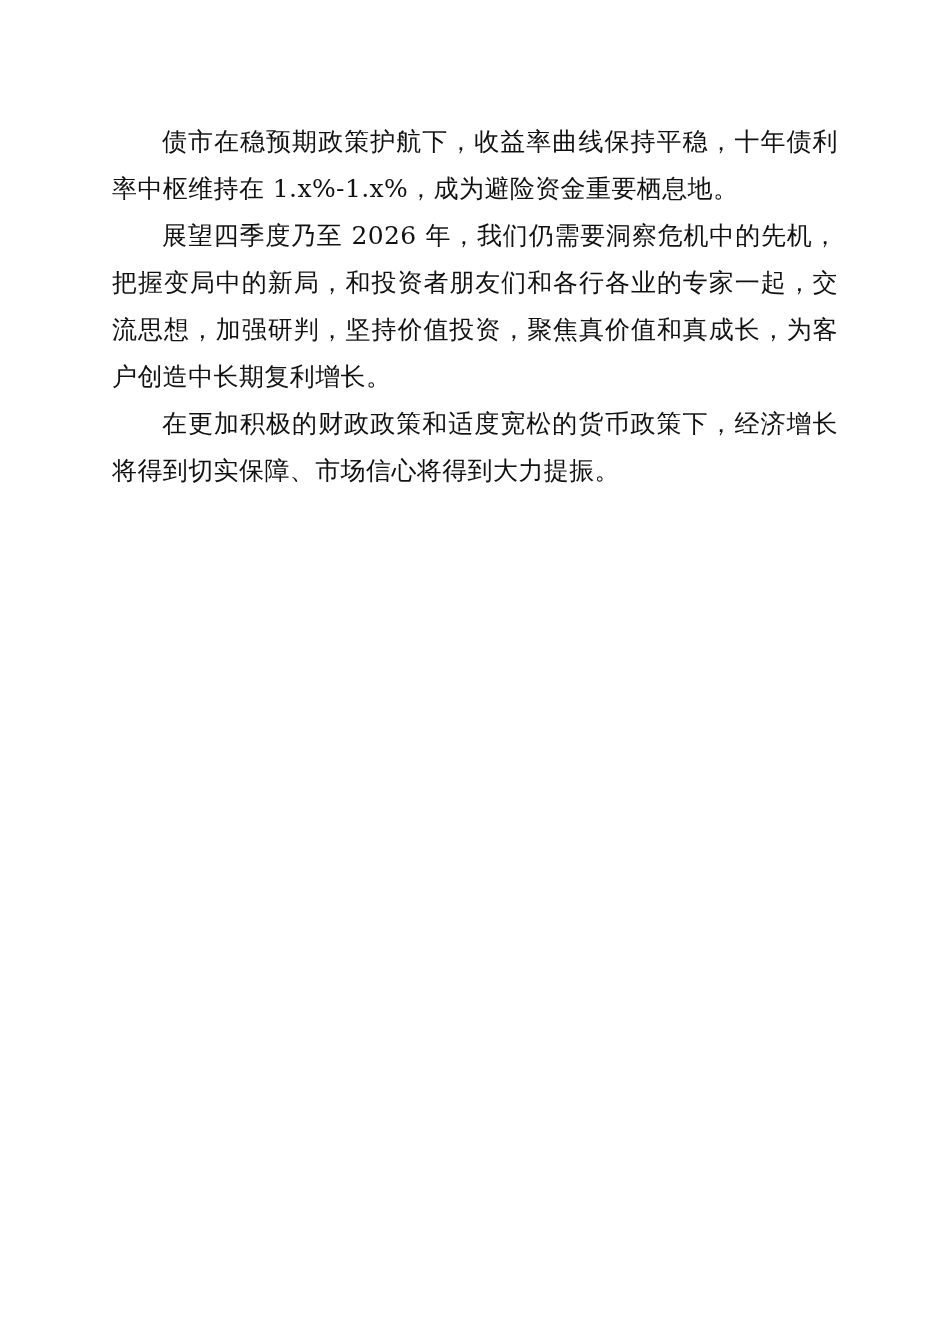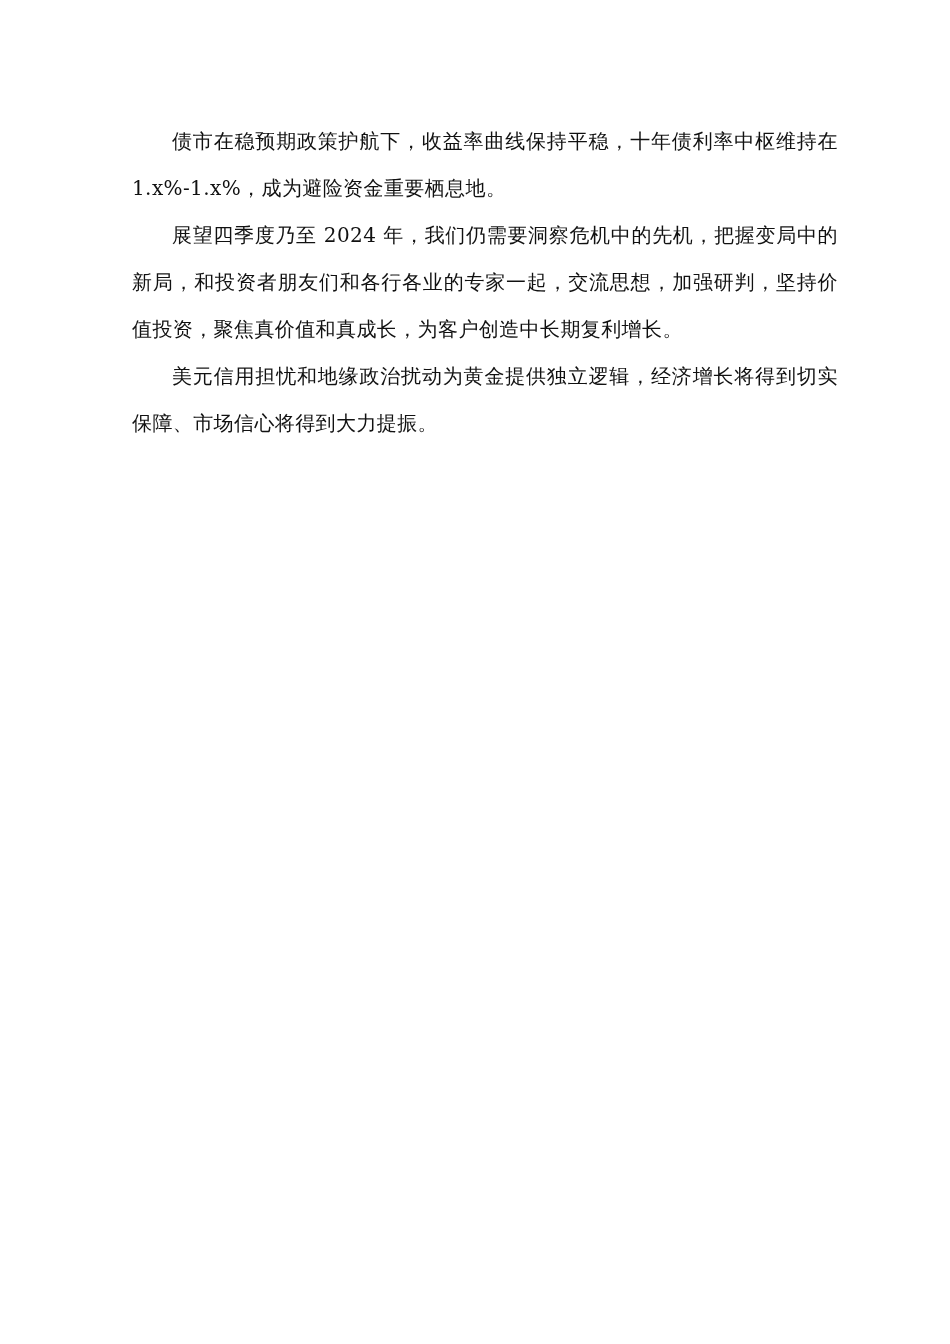--- a/index.html
+++ b/index.html
@@ -17,39 +17,38 @@
   }
   .page {
     box-sizing: border-box;
     width: 950px;
     height: 1344px;
     padding: 118px 112px 60px 112px;
     background: #ffffff;
     position: relative;
   }
   .doc-body {
-    font-size: 20px;
+    font-size: 25px;
     line-height: 47px;
     text-align: justify;
     text-justify: inter-ideograph;
     letter-spacing: 0.4px;
     color: #111111;
-    margin-left: 20px;
   }
   .para {
     margin: 0 0 0 0;
     text-indent: 2em;
     text-align: justify;
   }
   .para.no-indent {
     text-indent: 0;
   }
 </style>
 </head>
 <body>
 
 <div class="page">
   <div class="doc-body">
     <p class="para">债市在稳预期政策护航下，收益率曲线保持平稳，十年债利率中枢维持在 1.x%-1.x%，成为避险资金重要栖息地。</p>
-    <p class="para">展望四季度乃至 2024 年，我们仍需要洞察危机中的先机，把握变局中的新局，和投资者朋友们和各行各业的专家一起，交流思想，加强研判，坚持价值投资，聚焦真价值和真成长，为客户创造中长期复利增长。</p>
-    <p class="para">美元信用担忧和地缘政治扰动为黄金提供独立逻辑，经济增长将得到切实保障、市场信心将得到大力提振。</p>
+    <p class="para">展望四季度乃至 2026 年，我们仍需要洞察危机中的先机，把握变局中的新局，和投资者朋友们和各行各业的专家一起，交流思想，加强研判，坚持价值投资，聚焦真价值和真成长，为客户创造中长期复利增长。</p>
+    <p class="para">在更加积极的财政政策和适度宽松的货币政策下，经济增长将得到切实保障、市场信心将得到大力提振。</p>
   </div>
 </div>
 
 </body></html>

